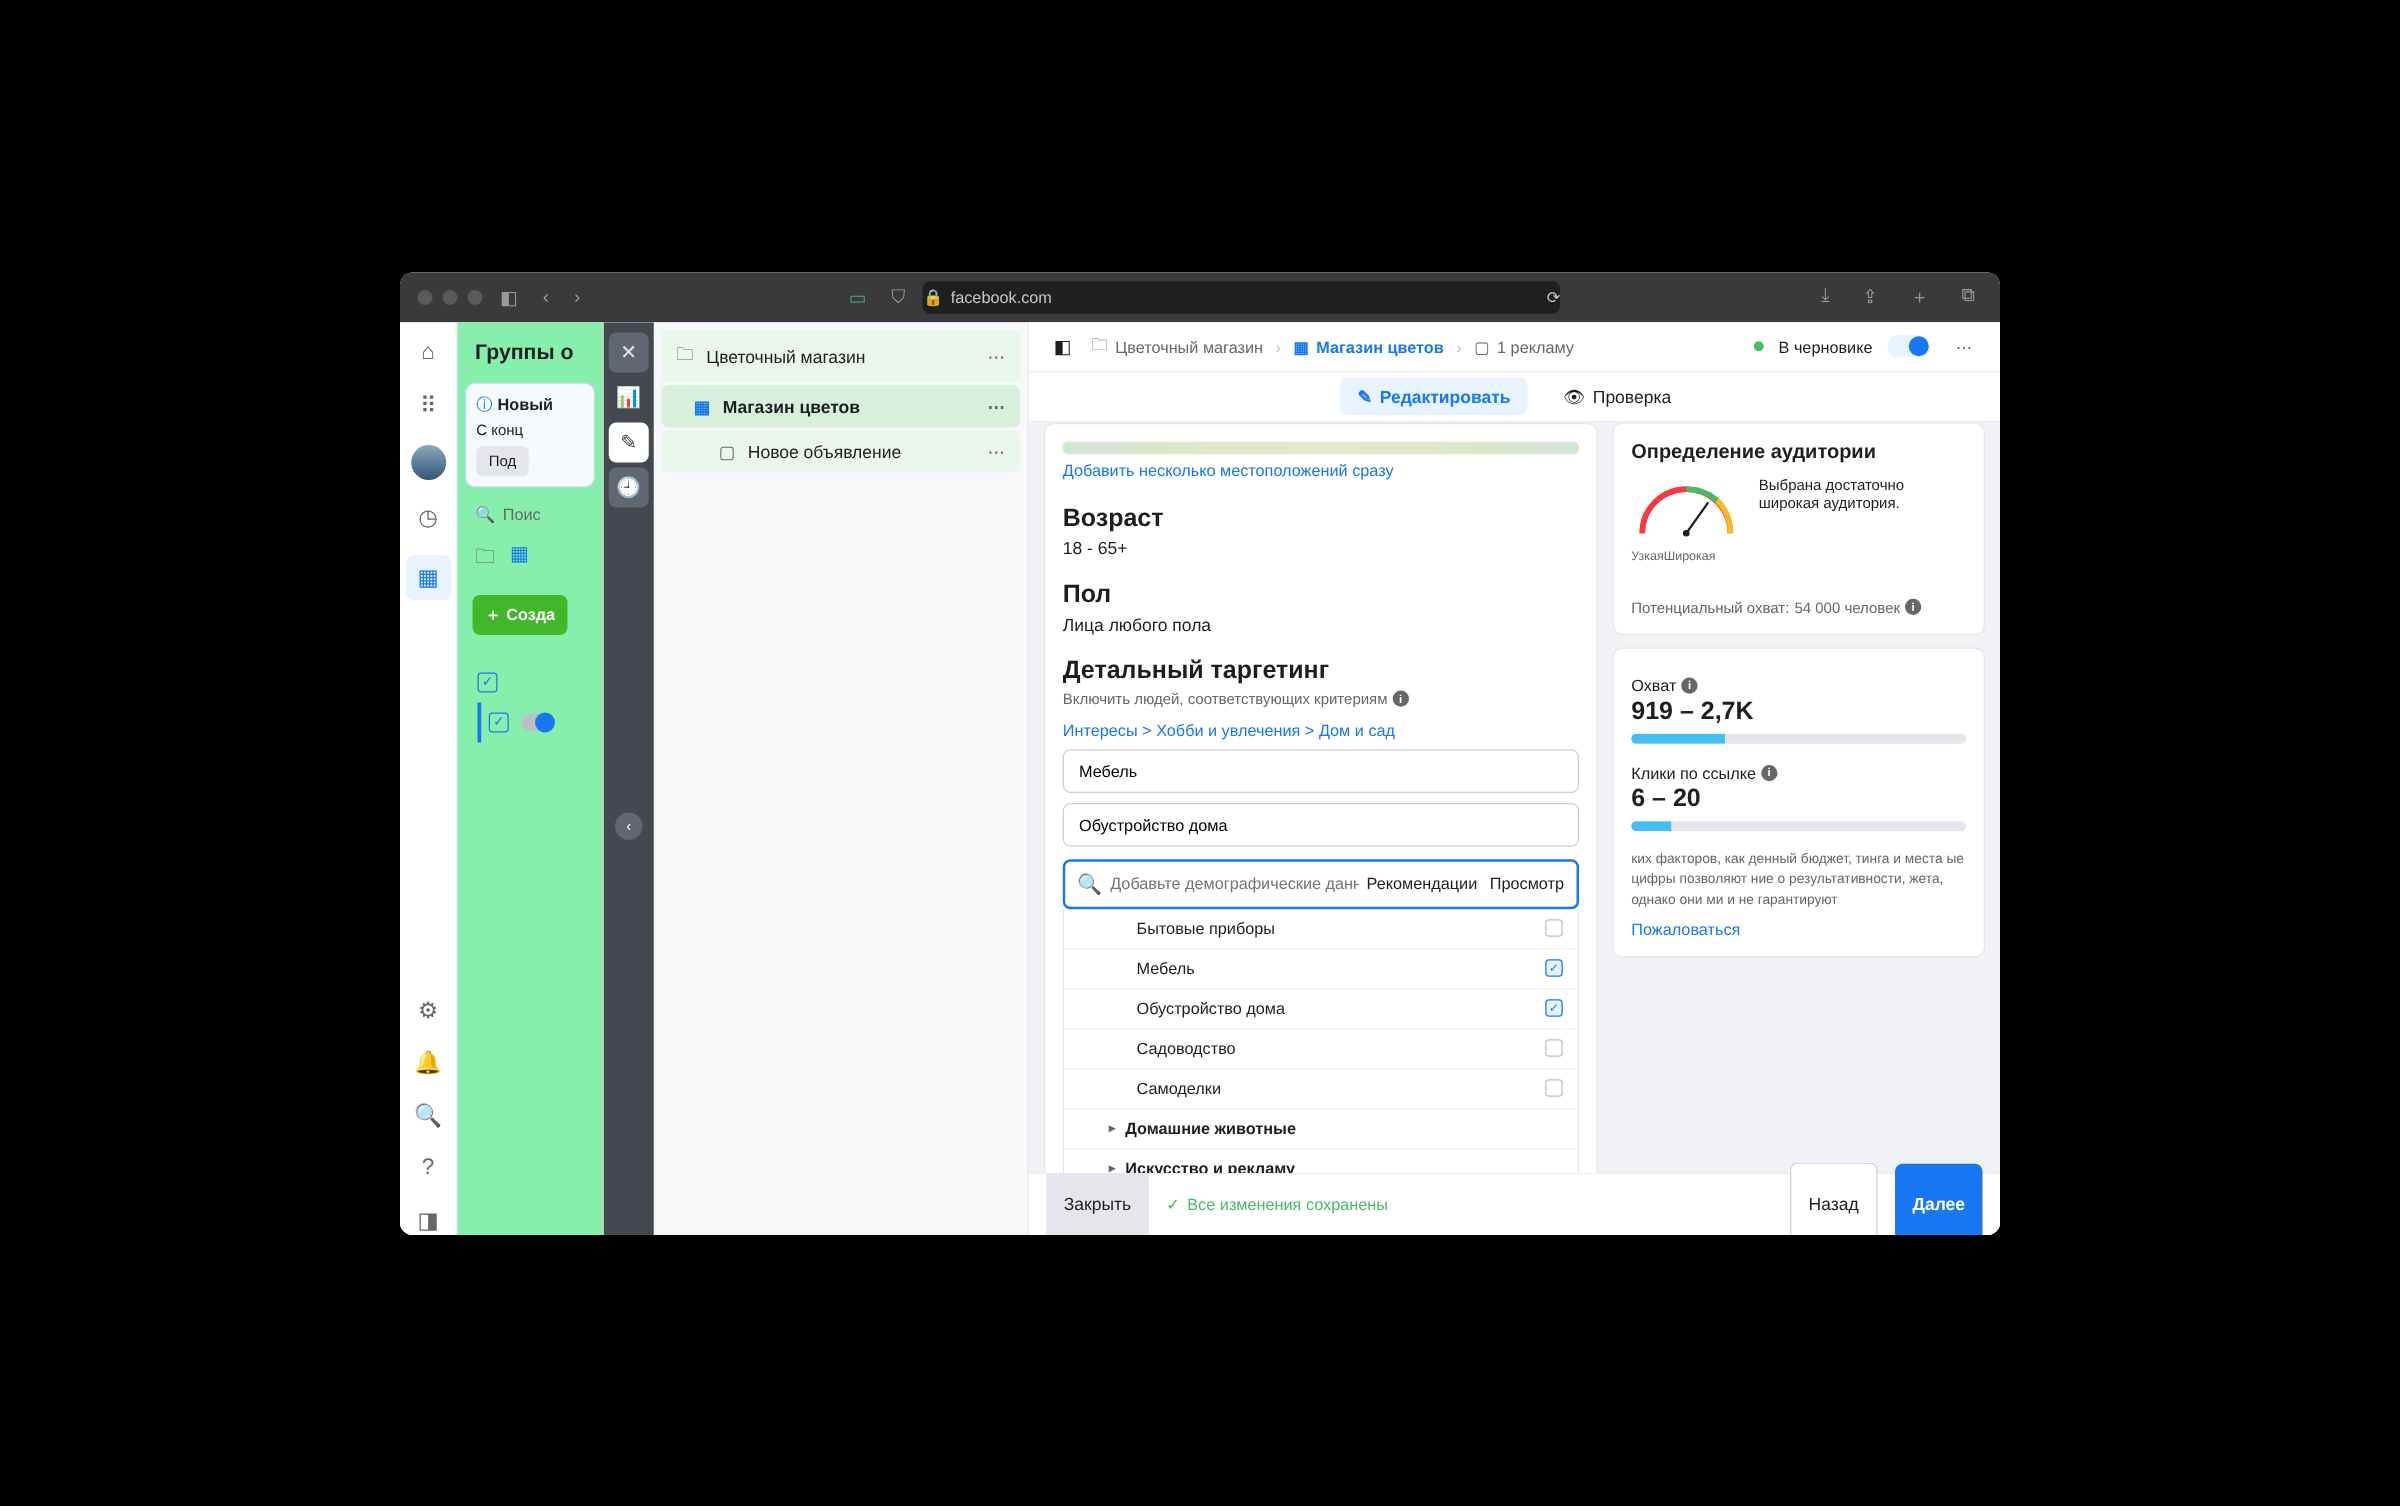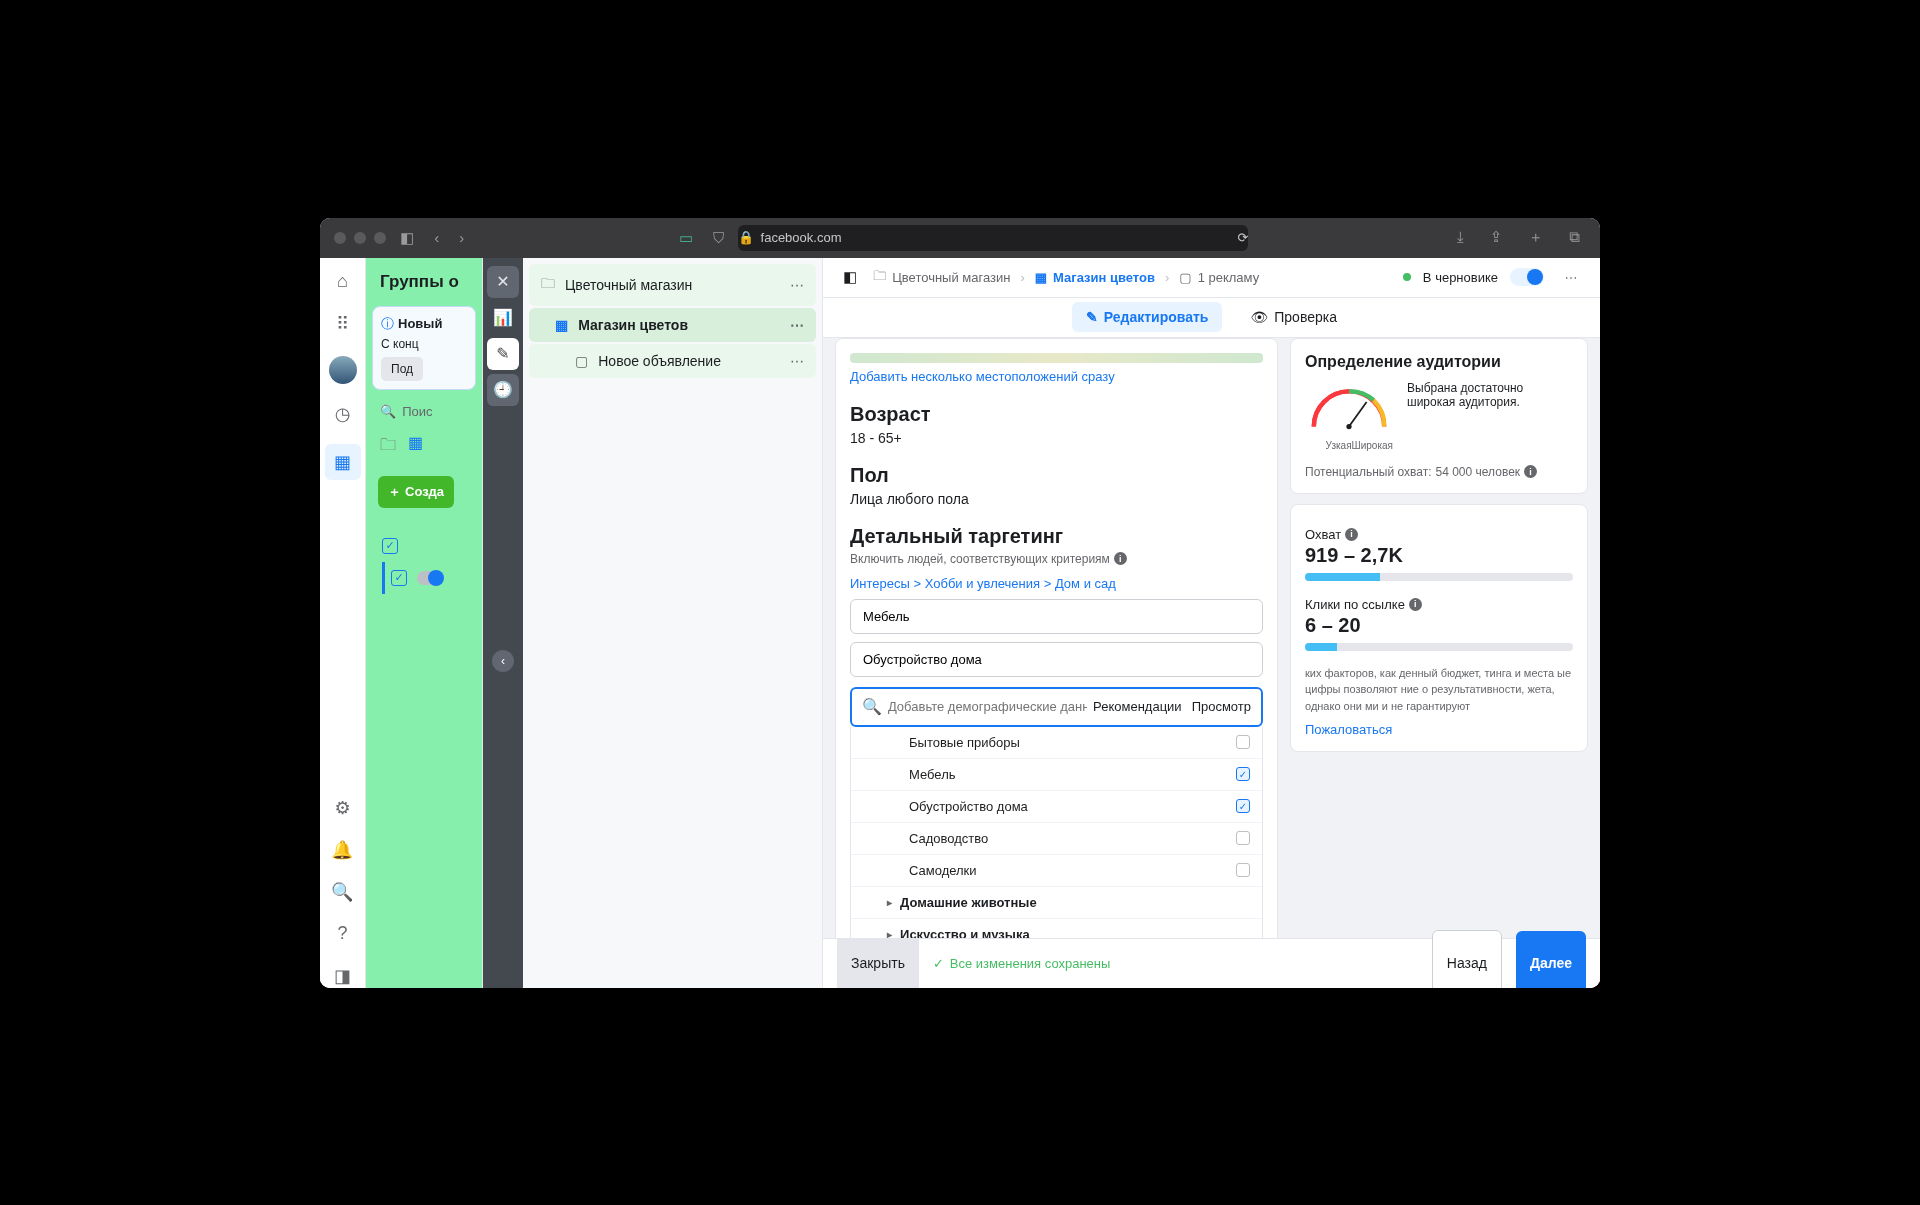--- a/index.html
+++ b/index.html
@@ -80,21 +80,21 @@
 .dd-cb.checked{border-color:#1877f2;background:#e7f3ff}
 .dd-cat{display:flex;align-items:center;padding:8px 12px 8px 36px;font-size:13px;font-weight:600;color:#1c1e21;border-bottom:1px solid #f0f2f5;gap:8px}
 .dd-cat .caret{color:#65676b;font-size:10px}
 .side{width:310px;padding:0 12px 12px 0;overflow:auto}
 .side-card{background:#fff;border:1px solid #e4e6eb;border-radius:8px;padding:14px;margin-bottom:10px;font-size:13px;color:#1c1e21}
 .side-h{font-size:16px;font-weight:700;margin-bottom:10px}
 .gauge{display:flex;gap:14px}
 .gauge svg{width:88px;height:56px}
 .gauge-txt{font-size:12px;color:#1c1e21}
 .gauge-lbl{font-size:10px;color:#65676b}
-.reach{margin-top:14px;font-size:12px;color:#65676b;display:flex;align-items:center;gap:4px}
+.reach{margin-top:28px;font-size:12px;color:#65676b;display:flex;align-items:center;gap:4px}
 .metric-h{font-size:13px;color:#1c1e21;margin-top:8px;display:flex;align-items:center;gap:4px}
 .metric-v{font-size:20px;font-weight:700;margin-top:2px}
 .bar{height:8px;background:#e4e6eb;border-radius:4px;margin-top:6px;overflow:hidden}
 .bar-fill{height:100%;background:#45bdf5;width:28%}
 .report-link{color:#1877f2;font-size:13px;margin-top:8px;display:inline-block;cursor:pointer}
 .footer{height:50px;background:#fff;border-top:1px solid #e4e6eb;display:flex;align-items:center;padding:0 14px;gap:14px}
 .btn{padding:24px 14px;border-radius:6px;font-size:14px;cursor:pointer;border:0}
 .btn-grey{background:#e4e6eb;color:#1c1e21}
 .btn-blue{background:#1877f2;color:#fff;font-weight:600}
 .btn-outline{background:#fff;border:1px solid #ccd0d5;color:#1c1e21}
@@ -294,21 +294,21 @@
             <div class="dd-row">
                 <span>Самоделки</span>
                 <span class="dd-cb"></span>
               </div>
             <div class="dd-cat">
                 <span class="caret">▸</span>
                 <span>Домашние животные</span>
               </div>
             <div class="dd-cat">
                 <span class="caret">▸</span>
-                <span>Искусство и музыка</span>
+                <span>Искусство и рекламу</span>
               </div>
             <div class="dd-cat"></div>
           </div>
 
           
           
         </div>
       </div>
 
       <div class="side">
@@ -317,21 +317,21 @@
           <div class="gauge">
             <div>
               <svg viewBox="0 0 100 60">
                   <path d="M10 50 A40 40 0 0 1 90 50" fill="none" stroke="#fa383e" stroke-width="5"></path>
                   <path d="M10 50 A40 40 0 0 1 50 10" fill="none" stroke="#fa383e" stroke-width="5"></path>
                   <path d="M50 10 A40 40 0 0 1 78 20" fill="none" stroke="#45bd62" stroke-width="5"></path>
                   <path d="M78 20 A40 40 0 0 1 90 50" fill="none" stroke="#f7b928" stroke-width="5"></path>
                   <line x1="50" y1="50" x2="70" y2="22" stroke="#1c1e21" stroke-width="2"></line>
                   <circle cx="50" cy="50" r="3" fill="#1c1e21"></circle>
                 </svg>
-              <div style="display:flex;justify-content:flex-end">
+              <div style="display:flex;justify-content:flex-start">
                   <span class="gauge-lbl">Узкая</span>
                   <span class="gauge-lbl">Широкая</span>
                 </div>
             </div>
             <div class="gauge-txt">Выбрана достаточно широкая аудитория.</div>
           </div>
           <div class="reach">
               <span>Потенциальный охват:</span> 
               <span>54 000 человек</span> 
               <span class="info-i">i</span>

